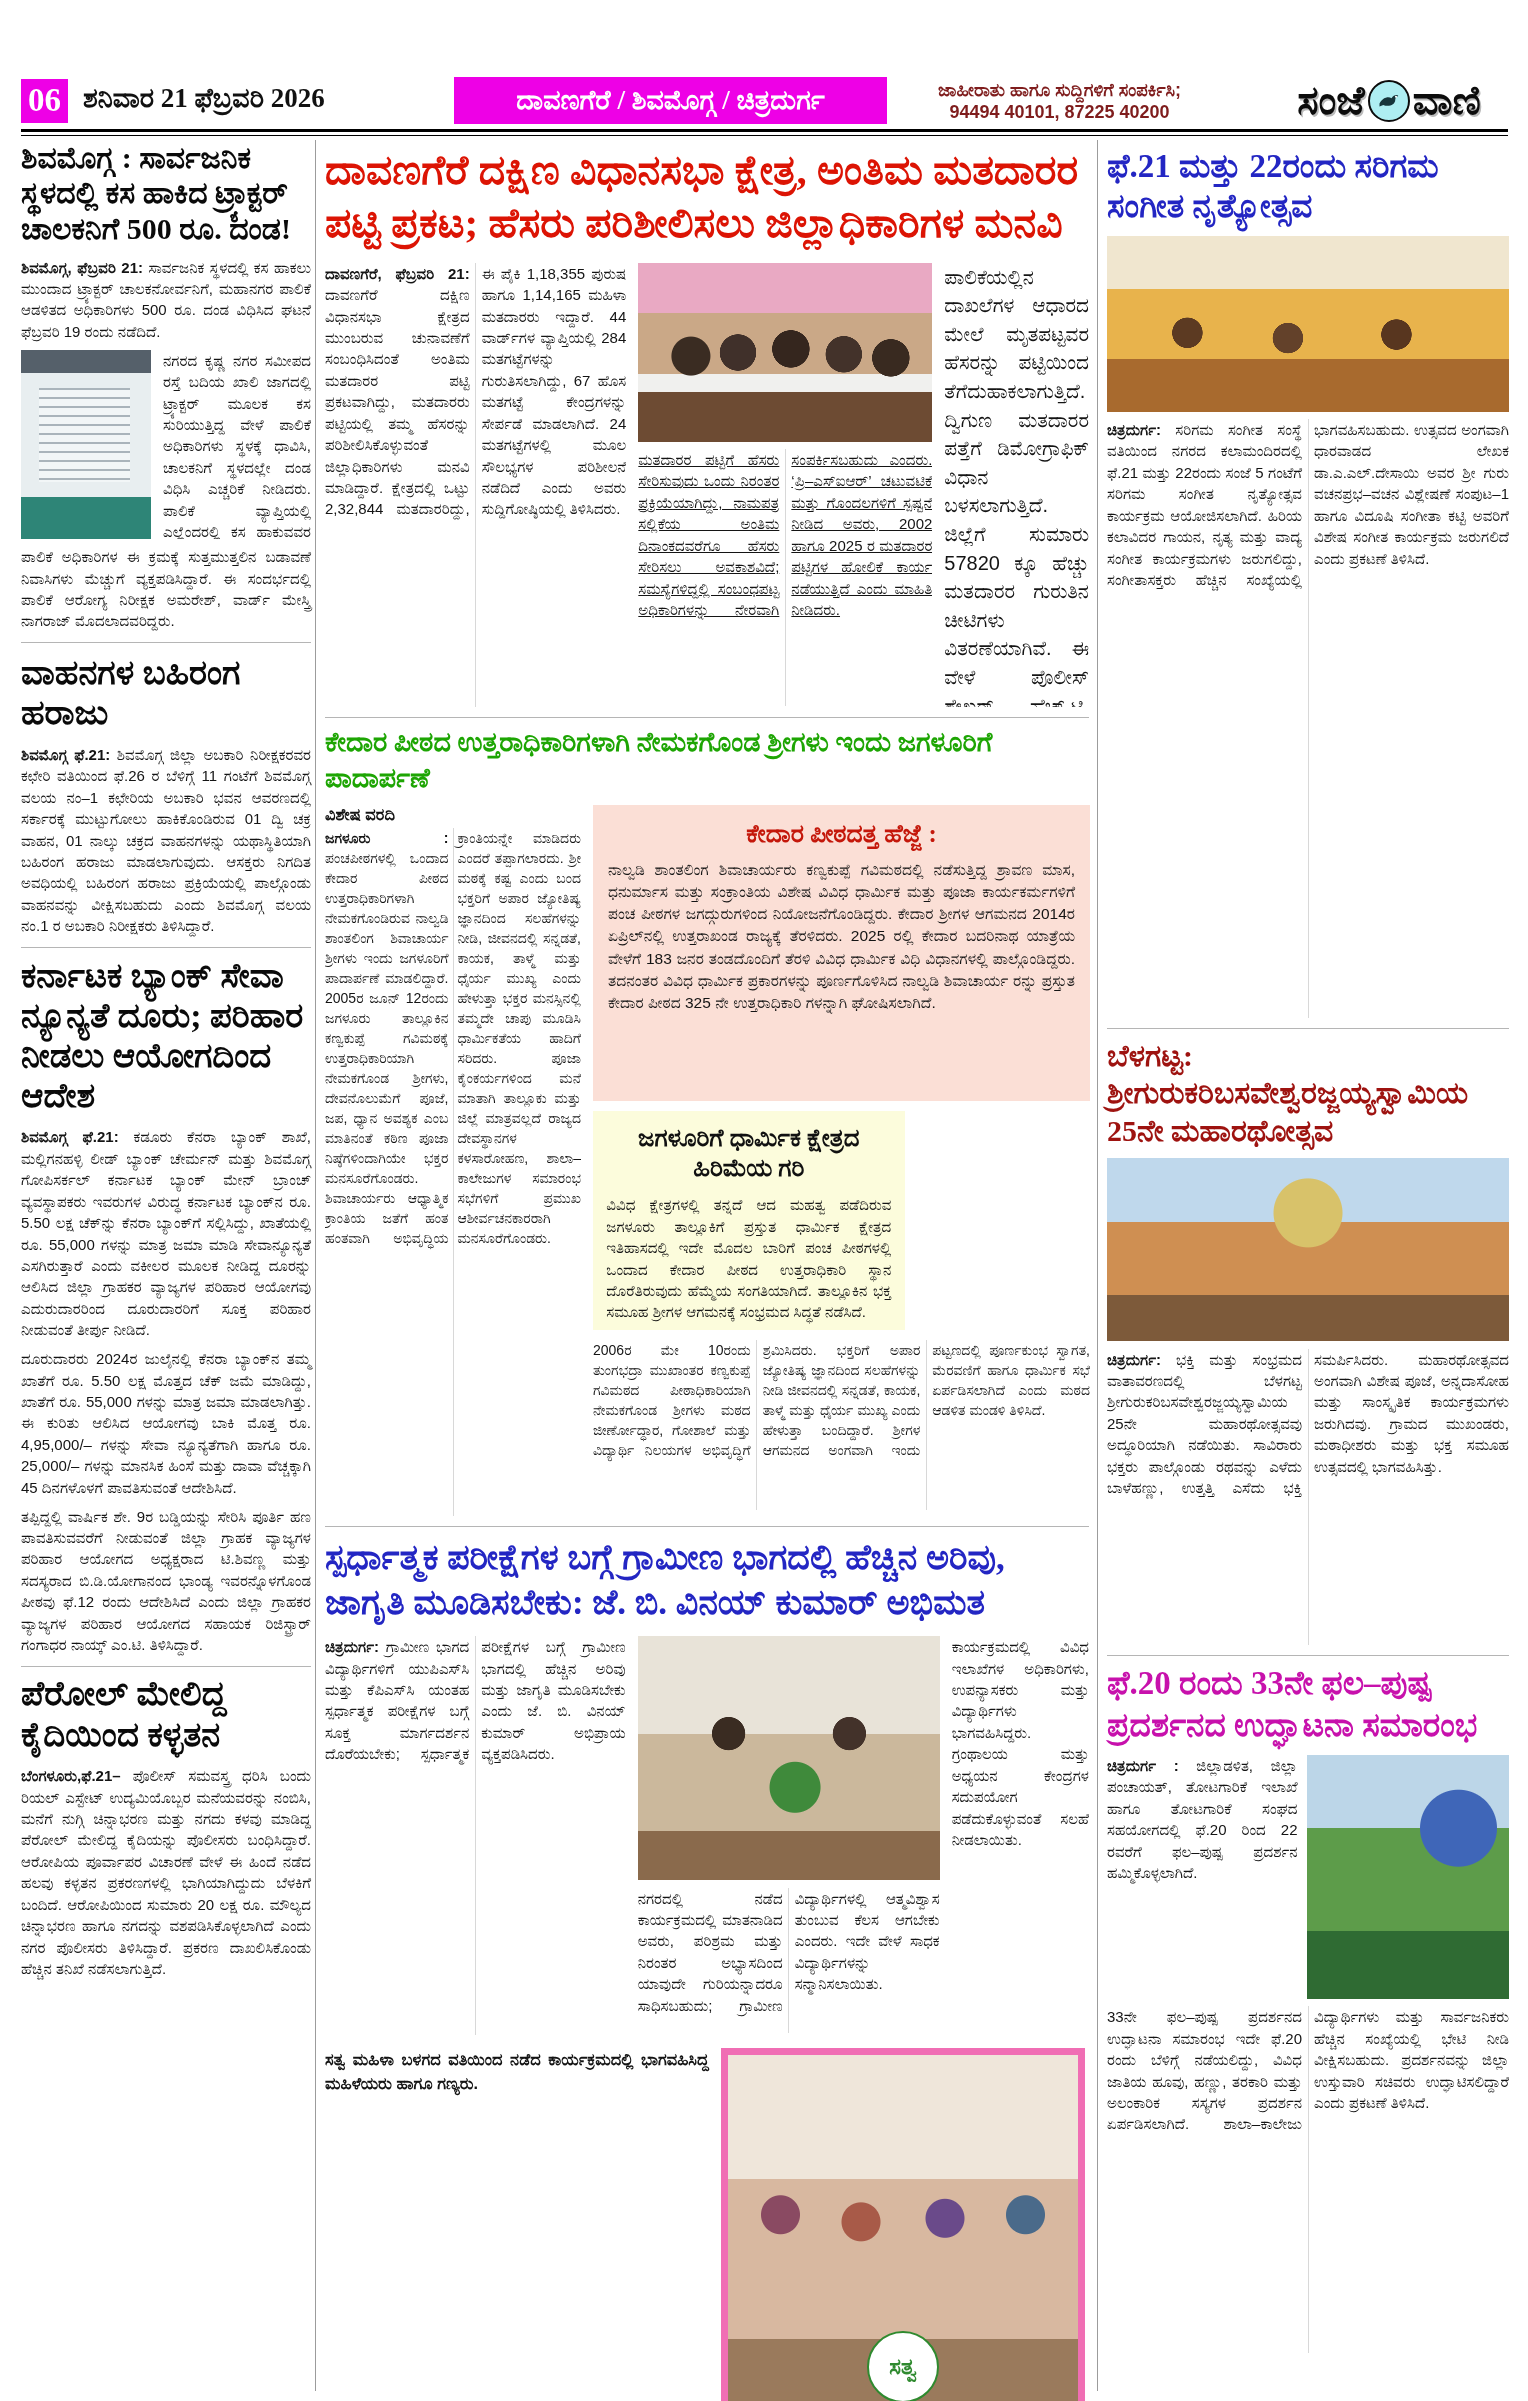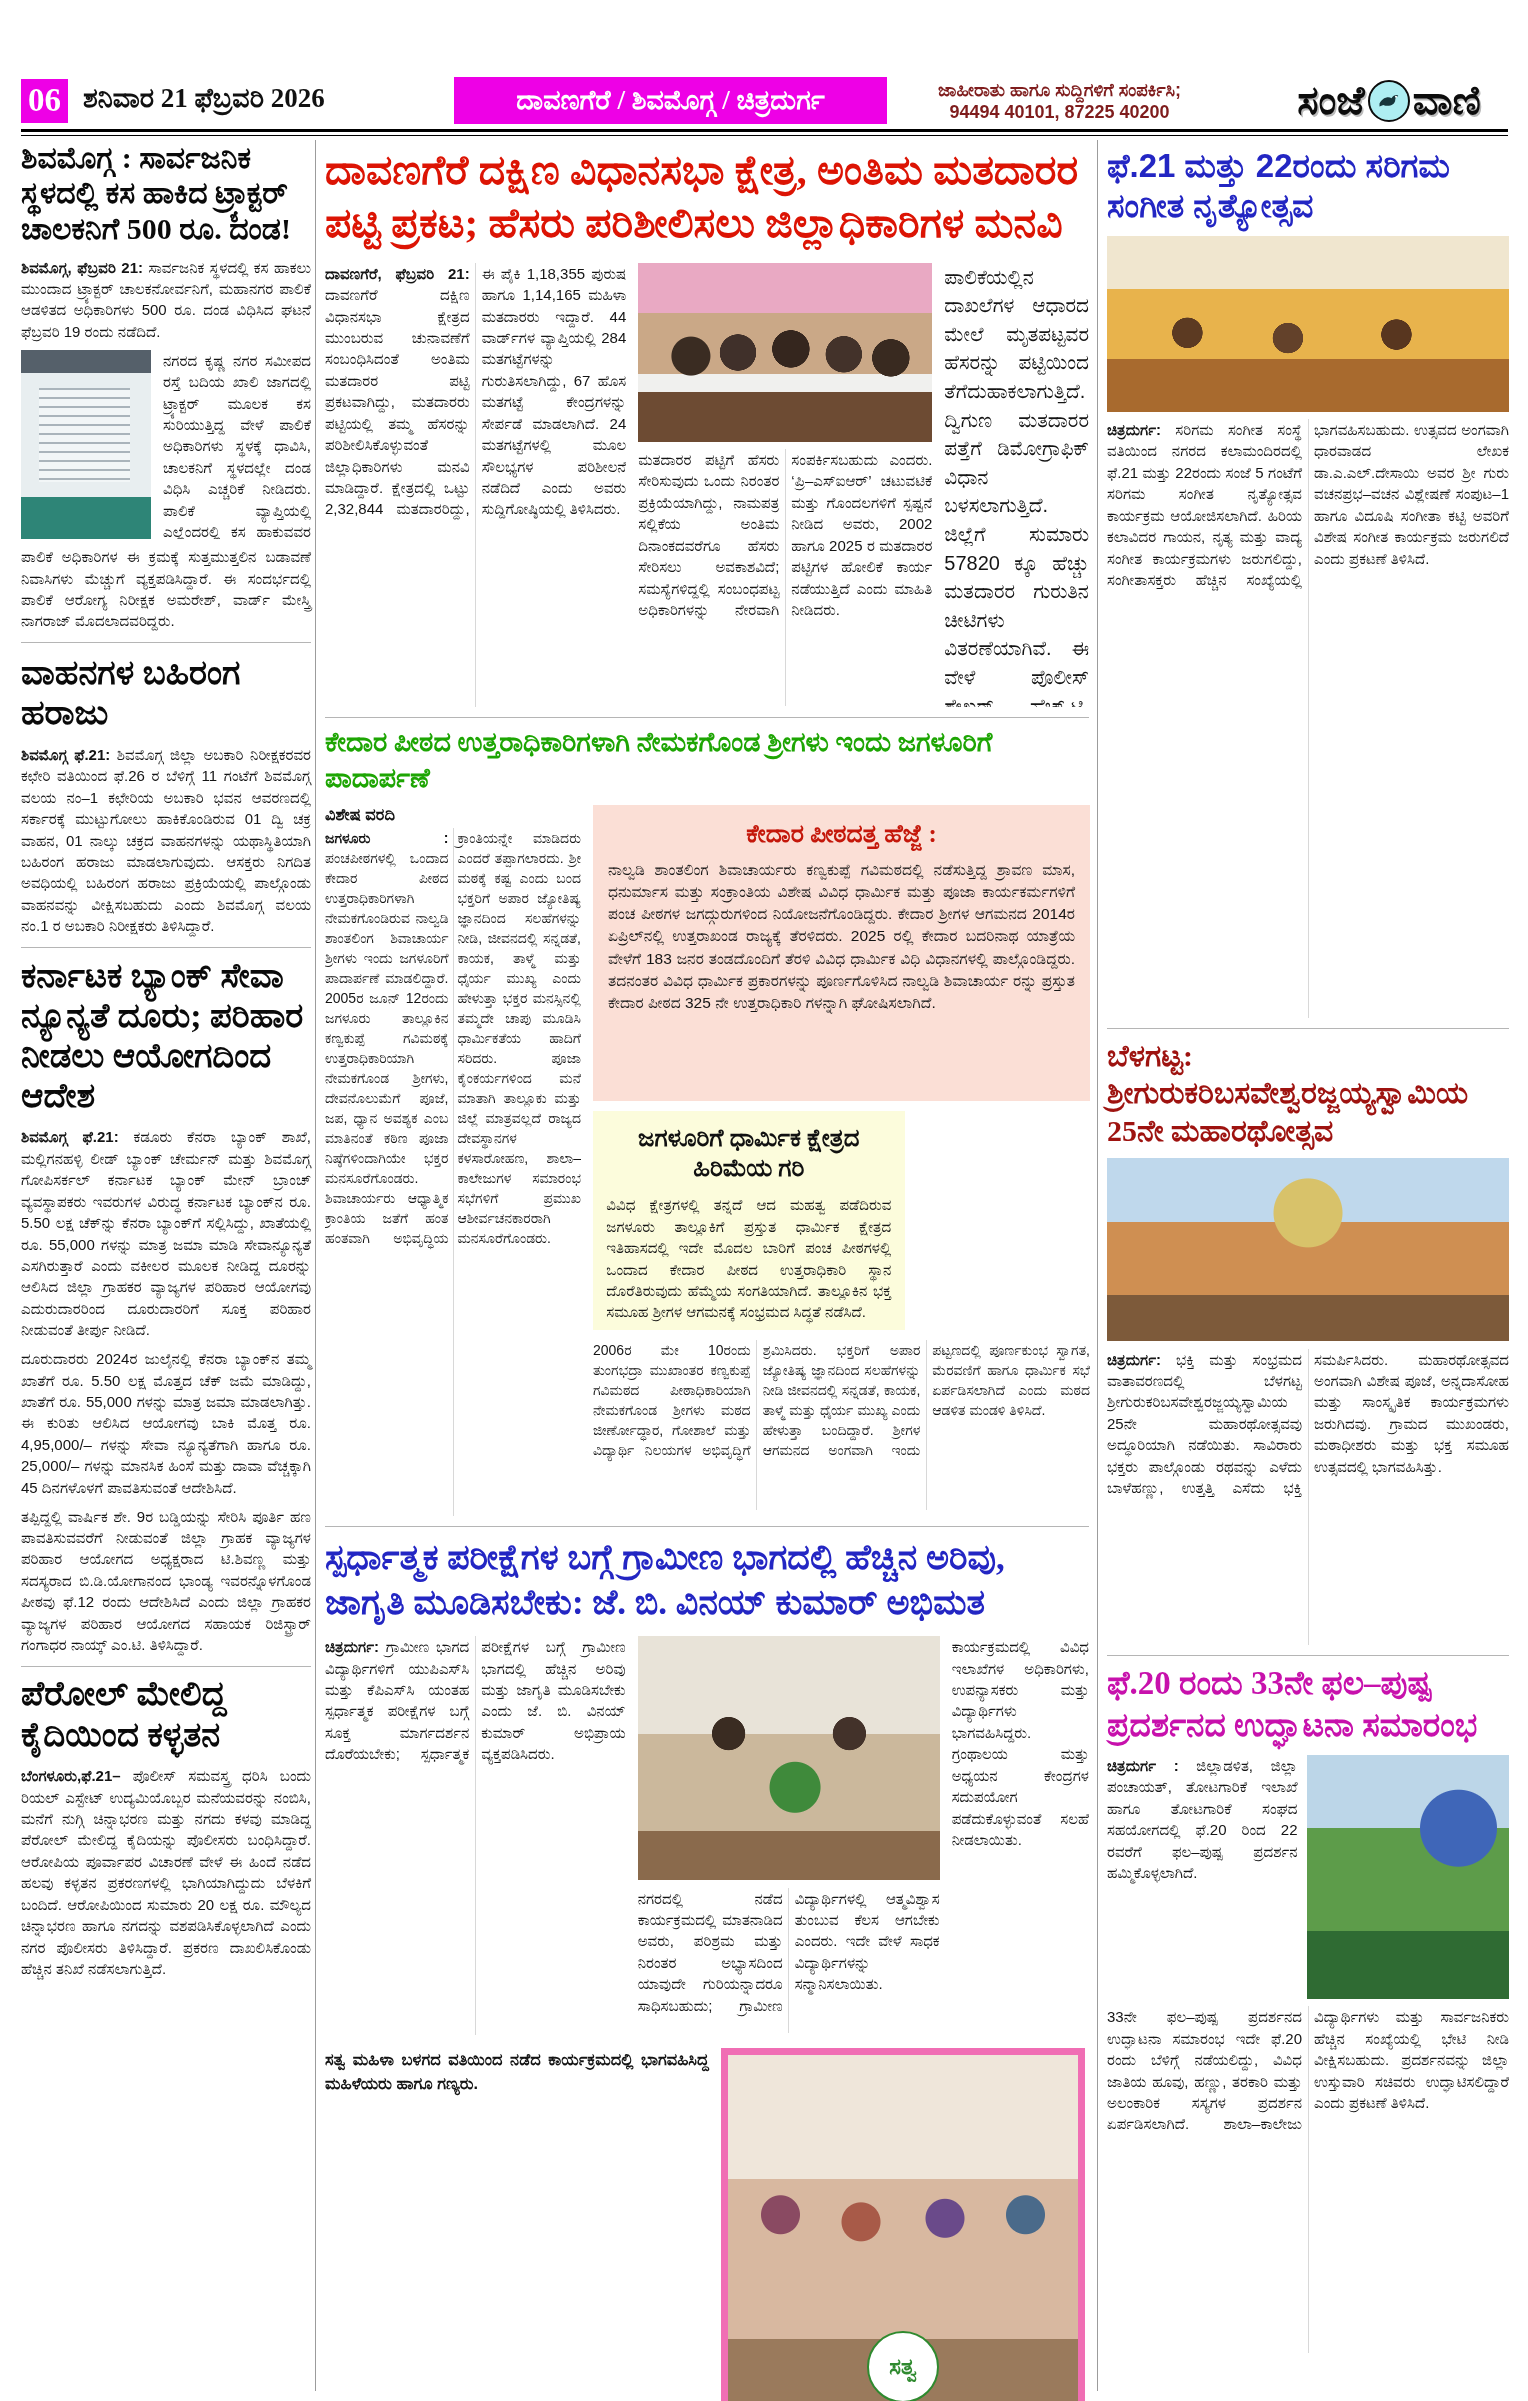--- a/index.html
+++ b/index.html
@@ -43,21 +43,21 @@
   .cols2{column-count:2;column-gap:12px;column-rule:0.7px solid #d8d8d8;}
   .cols3{column-count:3;column-gap:12px;column-rule:0.7px solid #d8d8d8;}
   .clip{overflow:hidden;}
   
   .h-red{font-family:Liberation Serif, serif;font-weight:bold;color:#dc1404;font-size:41px;
          line-height:1.28;margin:4.4px 0 13.3px 0;}
   .h-green{font-family:"Liberation Serif",serif;font-weight:bold;color:#1da503;font-size:27px;
            line-height:1.3;margin:7.4px 0 9px 0;}
   .h-blue-big{font-family:"Liberation Serif",serif;font-weight:bold;color:#2326c3;font-size:35px;
               line-height:1.3;margin:7.4px 0 10.4px 0;}
-  .h-blue{font-family:Liberation Sans, sans-serif;font-weight:bold;color:#2326c3;font-size:33px;
+  .h-blue{font-family:Liberation Serif, serif;font-weight:bold;color:#2326c3;font-size:33px;
           line-height:1.22;margin:6px 0 9px 0;}
   .h-darkred{font-family:"Liberation Serif",serif;font-weight:bold;color:#9e1310;font-size:30px;
              line-height:1.25;margin:7.4px 0 9px 0;}
   .h-magenta{font-family:"Liberation Serif",serif;font-weight:bold;color:#c711ac;font-size:33px;
              line-height:1.25;margin:7.4px 0 9px 0;}
   
   .pink-box{background:#fbdfd6;padding:12px 15px;}
   .pink-box .bx-title{color:#c4170a;font-weight:bold;font-size:25px;text-align:center;margin:3px 0 10.4px 0;
                       font-family:"Liberation Serif",serif;}
   .yellow-box{background:#fcfcdc;padding:10.4px 13.3px;}
@@ -173,21 +173,21 @@
 
   <div class="col mid-col">
 
     <div>
       <h1 class="h-red">ದಾವಣಗೆರೆ ದಕ್ಷಿಣ ವಿಧಾನಸಭಾ ಕ್ಷೇತ್ರ, ಅಂತಿಮ ಮತದಾರರ ಪಟ್ಟಿ ಪ್ರಕಟ; ಹೆಸರು ಪರಿಶೀಲಿಸಲು ಜಿಲ್ಲಾಧಿಕಾರಿಗಳ ಮನವಿ</h1>
       <div class="row">
         <div class="cols2 body clip" style="width:302px;height:444px;font-size:15px;">
           <b class="dl">ದಾವಣಗೆರೆ, ಫೆಬ್ರವರಿ 21:</b>
           <span>ದಾವಣಗೆರೆ ದಕ್ಷಿಣ ವಿಧಾನಸಭಾ ಕ್ಷೇತ್ರದ ಮುಂಬರುವ ಚುನಾವಣೆಗೆ ಸಂಬಂಧಿಸಿದಂತೆ ಅಂತಿಮ ಮತದಾರರ ಪಟ್ಟಿ ಪ್ರಕಟವಾಗಿದ್ದು, ಮತದಾರರು ಪಟ್ಟಿಯಲ್ಲಿ ತಮ್ಮ ಹೆಸರನ್ನು ಪರಿಶೀಲಿಸಿಕೊಳ್ಳುವಂತೆ ಜಿಲ್ಲಾಧಿಕಾರಿಗಳು ಮನವಿ ಮಾಡಿದ್ದಾರೆ. ಕ್ಷೇತ್ರದಲ್ಲಿ ಒಟ್ಟು 2,32,844 ಮತದಾರರಿದ್ದು, ಈ ಪೈಕಿ 1,18,355 ಪುರುಷ ಹಾಗೂ 1,14,165 ಮಹಿಳಾ ಮತದಾರರು ಇದ್ದಾರೆ. 44 ವಾರ್ಡ್‌ಗಳ ವ್ಯಾಪ್ತಿಯಲ್ಲಿ 284 ಮತಗಟ್ಟೆಗಳನ್ನು ಗುರುತಿಸಲಾಗಿದ್ದು, 67 ಹೊಸ ಮತಗಟ್ಟೆ ಕೇಂದ್ರಗಳನ್ನು ಸೇರ್ಪಡೆ ಮಾಡಲಾಗಿದೆ. 24 ಮತಗಟ್ಟೆಗಳಲ್ಲಿ ಮೂಲ ಸೌಲಭ್ಯಗಳ ಪರಿಶೀಲನೆ ನಡೆದಿದೆ ಎಂದು ಅವರು ಸುದ್ದಿಗೋಷ್ಠಿಯಲ್ಲಿ ತಿಳಿಸಿದರು.</span>
         </div>
-        <div style="width:294px;flex:none;">
+        <div style="width:294px;flex:none;text-decoration:underline;">
           <div class="photo ph-meeting" style="width:294px;height:179px;"></div>
           <div class="cols2 body clip mt10" style="height:257px;font-size:15px;">ಮತದಾರರ ಪಟ್ಟಿಗೆ ಹೆಸರು ಸೇರಿಸುವುದು ಒಂದು ನಿರಂತರ ಪ್ರಕ್ರಿಯೆಯಾಗಿದ್ದು, ನಾಮಪತ್ರ ಸಲ್ಲಿಕೆಯ ಅಂತಿಮ ದಿನಾಂಕದವರೆಗೂ ಹೆಸರು ಸೇರಿಸಲು ಅವಕಾಶವಿದೆ; ಸಮಸ್ಯೆಗಳಿದ್ದಲ್ಲಿ ಸಂಬಂಧಪಟ್ಟ ಅಧಿಕಾರಿಗಳನ್ನು ನೇರವಾಗಿ ಸಂಪರ್ಕಿಸಬಹುದು ಎಂದರು. ‘ಪ್ರಿ–ಎಸ್‌ಐಆರ್’ ಚಟುವಟಿಕೆ ಮತ್ತು ಗೊಂದಲಗಳಿಗೆ ಸ್ಪಷ್ಟನೆ ನೀಡಿದ ಅವರು, 2002 ಹಾಗೂ 2025 ರ ಮತದಾರರ ಪಟ್ಟಿಗಳ ಹೋಲಿಕೆ ಕಾರ್ಯ ನಡೆಯುತ್ತಿದೆ ಎಂದು ಮಾಹಿತಿ ನೀಡಿದರು.</div>
         </div>
         <div class="body clip" style="width:145px;height:444px;font-size:20px;">ಪಾಲಿಕೆಯಲ್ಲಿನ ದಾಖಲೆಗಳ ಆಧಾರದ ಮೇಲೆ ಮೃತಪಟ್ಟವರ ಹೆಸರನ್ನು ಪಟ್ಟಿಯಿಂದ ತೆಗೆದುಹಾಕಲಾಗುತ್ತಿದೆ. ದ್ವಿಗುಣ ಮತದಾರರ ಪತ್ತೆಗೆ ಡಿಮೋಗ್ರಾಫಿಕ್ ವಿಧಾನ ಬಳಸಲಾಗುತ್ತಿದೆ. ಜಿಲ್ಲೆಗೆ ಸುಮಾರು 57820 ಕ್ಕೂ ಹೆಚ್ಚು ಮತದಾರರ ಗುರುತಿನ ಚೀಟಿಗಳು ವಿತರಣೆಯಾಗಿವೆ. ಈ ವೇಳೆ ಪೊಲೀಸ್ ಶೇಖರ್ ಹೆಚ್.ಟಿ, ಜಿಲ್ಲಾಧಿಕಾರಿ ಶೀಲವಂತ ಉಪಸ್ಥಿತರಿದ್ದರು.</div>
       </div>
     </div>
 
     <div class="sec mt14">
       <h2 class="h-green">ಕೇದಾರ ಪೀಠದ ಉತ್ತರಾಧಿಕಾರಿಗಳಾಗಿ ನೇಮಕಗೊಂಡ ಶ್ರೀಗಳು ಇಂದು ಜಗಳೂರಿಗೆ ಪಾದಾರ್ಪಣೆ</h2>
       <div class="row">

